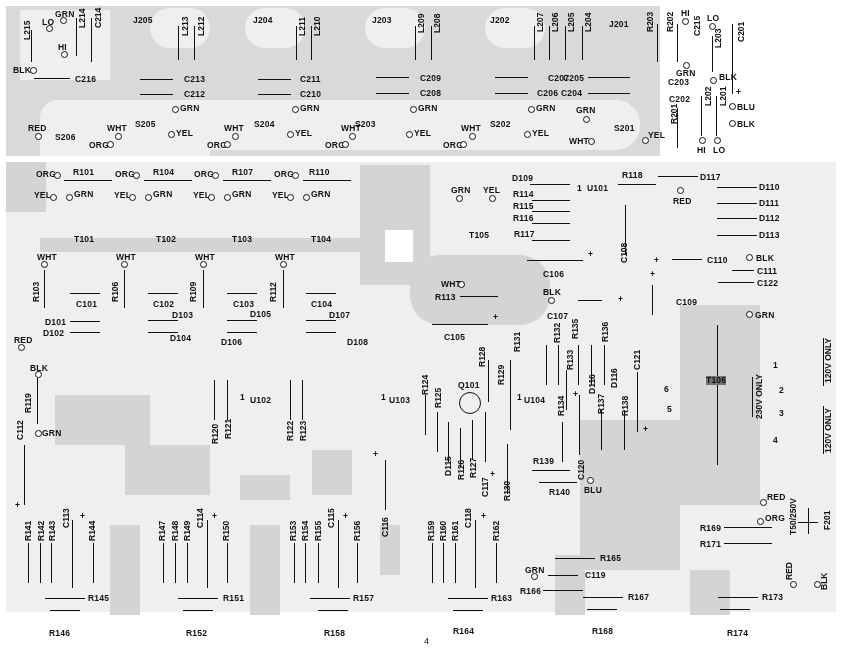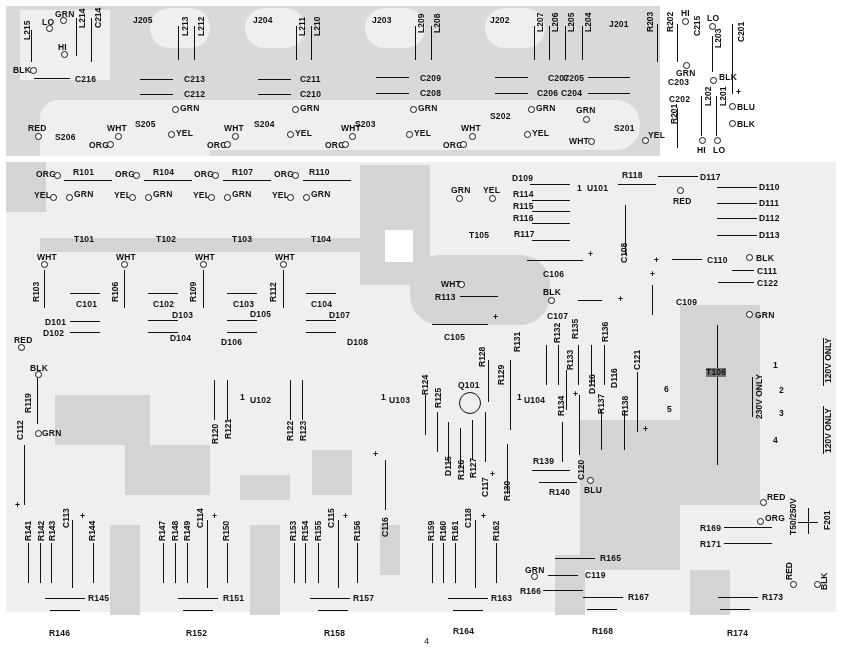--- a/index.html
+++ b/index.html
@@ -176,21 +176,21 @@
 <div class="lbl" style="left:355px;top:120px;">S203</div>
 <div class="term" style="left:410px;top:106px;"></div>
 <div class="lbl" style="left:418px;top:104px;">GRN</div>
 <div class="term" style="left:406px;top:131px;"></div>
 <div class="lbl" style="left:414px;top:129px;">YEL</div>
 
 <div class="lbl" style="left:461px;top:124px;">WHT</div>
 <div class="term" style="left:469px;top:133px;"></div>
 <div class="lbl" style="left:443px;top:141px;">ORG</div>
 <div class="term" style="left:460px;top:141px;"></div>
-<div class="lbl" style="left:490px;top:112px;">S202</div>
+<div class="lbl" style="left:490px;top:120px;">S202</div>
 <div class="term" style="left:528px;top:106px;"></div>
 <div class="lbl" style="left:536px;top:104px;">GRN</div>
 <div class="term" style="left:524px;top:131px;"></div>
 <div class="lbl" style="left:532px;top:129px;">YEL</div>
 
 <div class="lbl" style="left:576px;top:106px;">GRN</div>
 <div class="term" style="left:583px;top:116px;"></div>
 <div class="lbl" style="left:614px;top:124px;">S201</div>
 <div class="lbl" style="left:569px;top:137px;">WHT</div>
 <div class="term" style="left:588px;top:138px;"></div>
@@ -424,21 +424,21 @@
 <div class="term" style="left:746px;top:254px;"></div>
 <div class="lbl" style="left:756px;top:254px;">BLK</div>
 <div class="lbl" style="left:757px;top:267px;">C111</div>
 <div class="hline" style="left:732px;top:270px;width:22px;"></div>
 <div class="lbl" style="left:757px;top:279px;">C122</div>
 <div class="hline" style="left:718px;top:282px;width:36px;"></div>
 <div class="term" style="left:746px;top:311px;"></div>
 <div class="lbl" style="left:755px;top:311px;">GRN</div>
 
 <div class="vline" style="left:717px;top:325px;height:140px;"></div>
-<div class="lbl" style="left:706px;top:368px;background:#737373;">T106</div>
+<div class="lbl" style="left:706px;top:376px;background:#737373;">T106</div>
 <div class="lbl" style="left:664px;top:385px;">6</div>
 <div class="lbl" style="left:667px;top:405px;">5</div>
 <div class="lbl" style="left:773px;top:361px;">1</div>
 <div class="lbl" style="left:779px;top:386px;">2</div>
 <div class="lbl" style="left:779px;top:409px;">3</div>
 <div class="lbl" style="left:773px;top:436px;">4</div>
 <div class="vlbl" style="left:824px;top:383px;">120V ONLY</div>
 <div class="vline" style="left:823px;top:338px;height:48px;"></div>
 <div class="vlbl" style="left:755px;top:419px;">230V ONLY</div>
 <div class="vline" style="left:752px;top:377px;height:40px;"></div>

